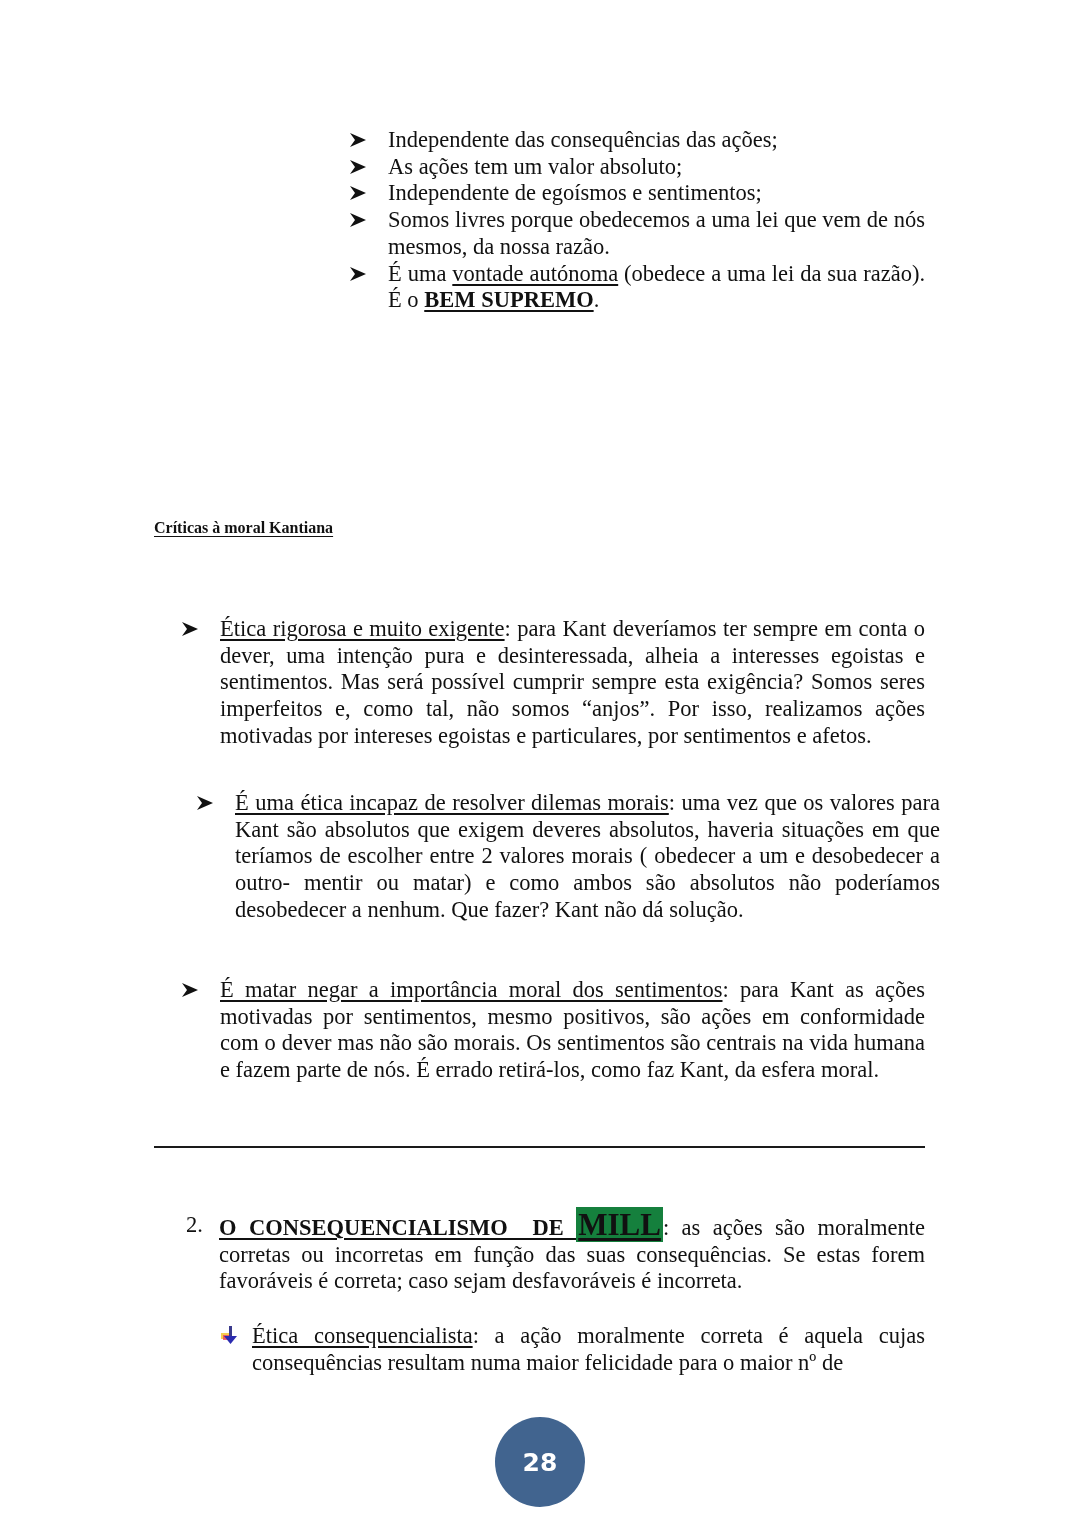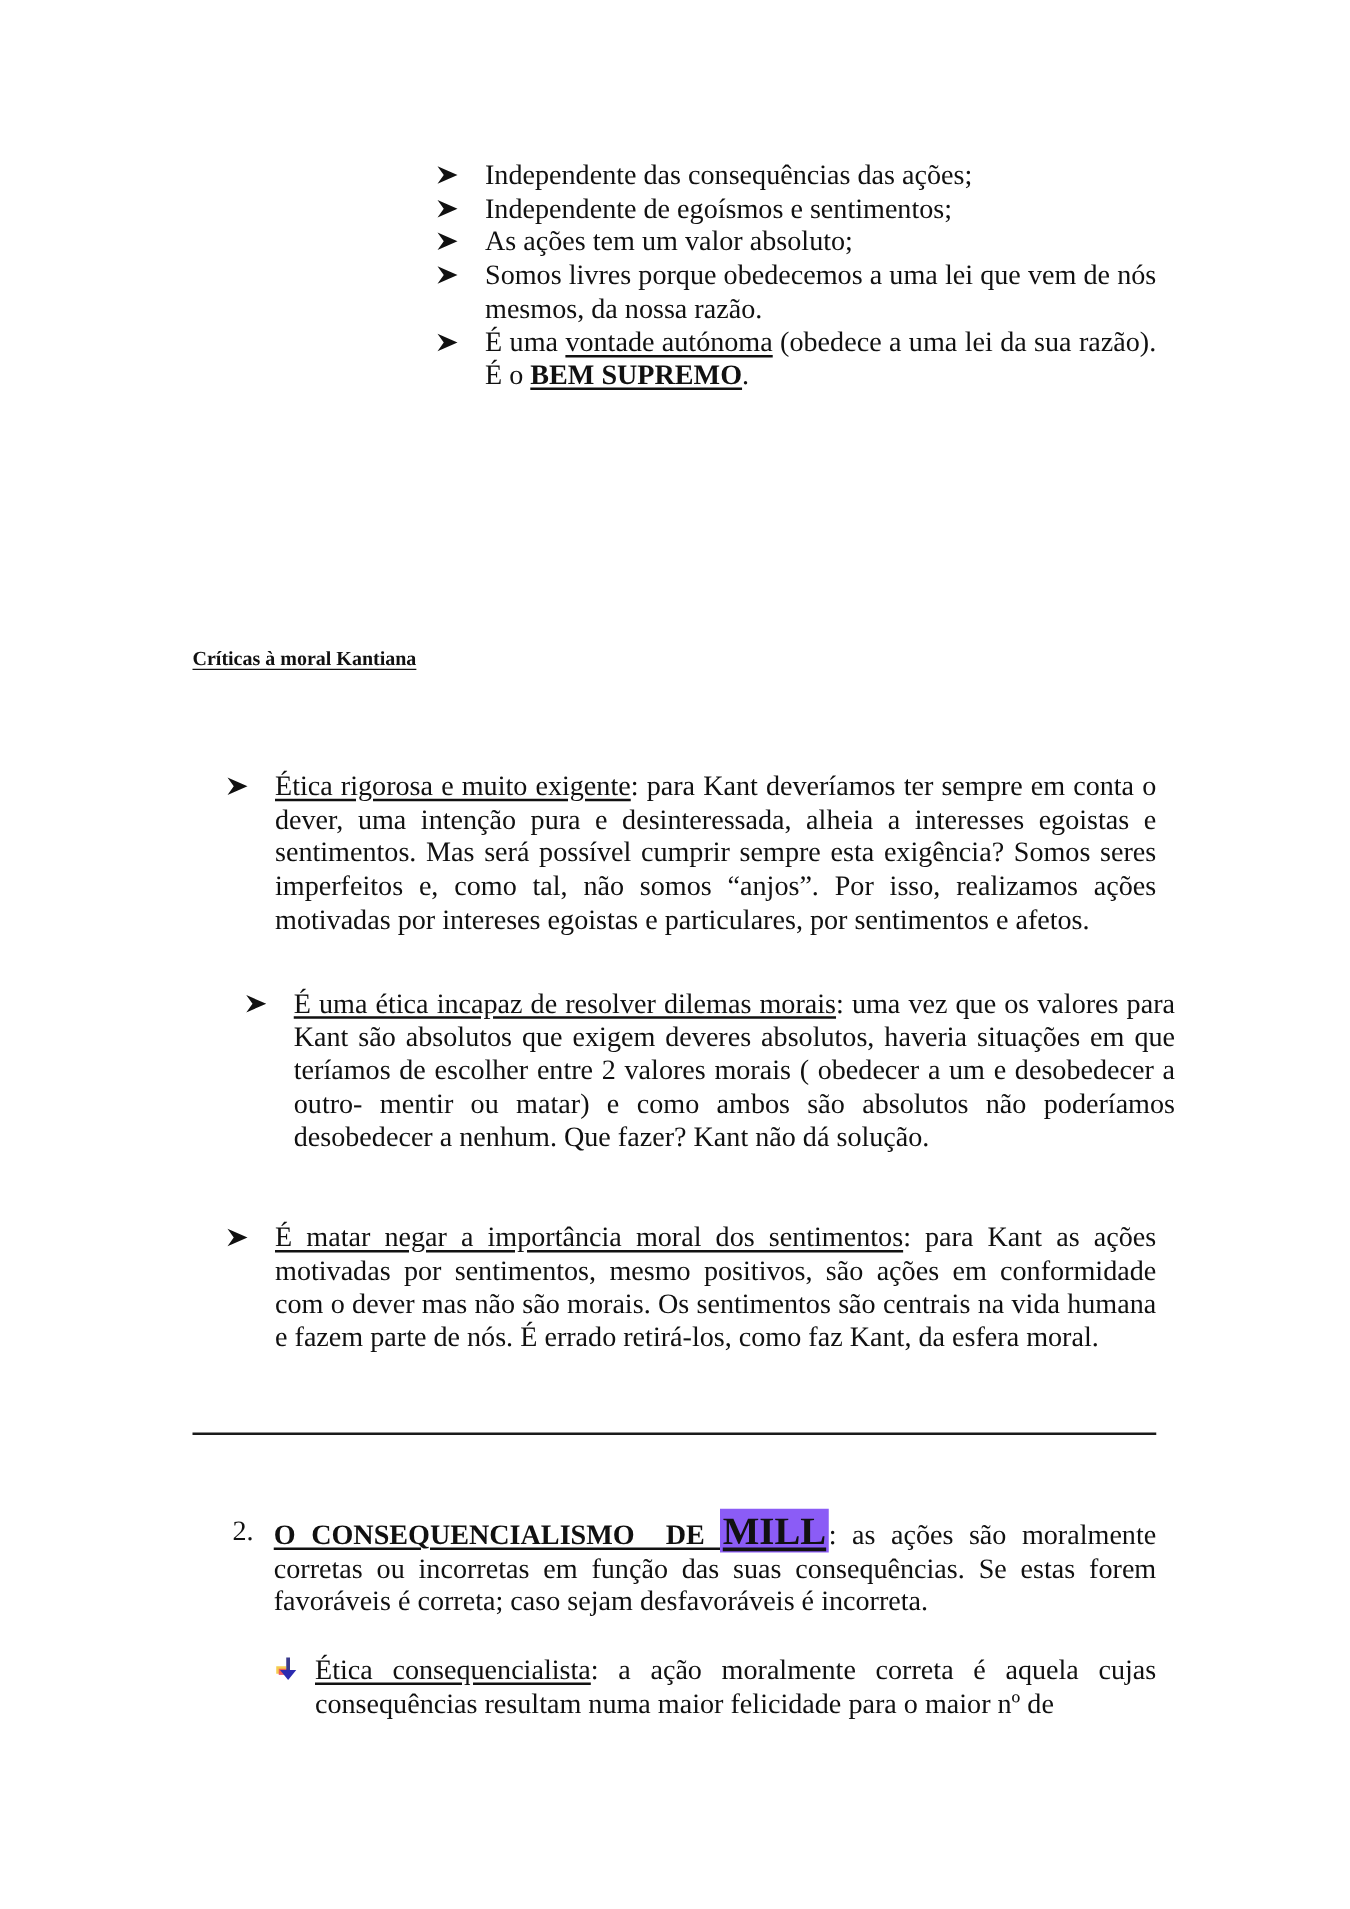--- a/index.html
+++ b/index.html
@@ -9,21 +9,21 @@
   .txt { font-family:"Liberation Serif", serif; font-size:22.5px; line-height:26.7px; color:#111; }
   .just { text-align:justify; }
   .blk { position:absolute; }
   .item { position:relative; padding-left:40px; }
   .arrow { position:absolute; left:0; top:0; width:22px; height:26px; }
   .u { text-decoration:underline; text-underline-offset:3px; }
   .bu { font-weight:bold; text-decoration:underline; text-underline-offset:3px; }
   .heading { position:absolute; left:154px; top:519px; font-family:"Liberation Serif", serif;
              font-size:16px; font-weight:bold; text-decoration:underline; text-underline-offset:3px; }
   .rule { position:absolute; left:154px; top:1146px; width:771px; height:2px; background:#1a1a1a; }
-  .mill { font-size:31px; font-weight:bold; background:#8b5cf6; padding:0 2px; }
+  .mill { font-size:31px; font-weight:bold; background:#15803d; padding:0 2px; }
   .num { position:absolute; left:0; top:0; }
   .pagebadge { position:absolute; left:495px; top:1417px; width:90px; height:90px; border-radius:50%;
                background:#41648f; color:#fff; display:flex; align-items:center; justify-content:center;
                font-family:"DejaVu Sans", sans-serif; font-weight:bold; font-size:25px; }
 </style>
 </head>
 <body>
 
 <div class="page">
 
@@ -31,27 +31,27 @@
     <div class="item">
       <svg class="arrow" viewBox="0 0 22 26">
           <path d="M2 6 L18 13 L2 20 L7 13 Z" fill="#111"></path>
         </svg>
       <span>Independente das consequências das ações;</span>
     </div>
     <div class="item">
       <svg class="arrow" viewBox="0 0 22 26">
           <path d="M2 6 L18 13 L2 20 L7 13 Z" fill="#111"></path>
         </svg>
-      <span>Independente de egoísmos e sentimentos;</span>
+      <span>As ações tem um valor absoluto;</span>
     </div>
     <div class="item">
       <svg class="arrow" viewBox="0 0 22 26">
           <path d="M2 6 L18 13 L2 20 L7 13 Z" fill="#111"></path>
         </svg>
-      <span>As ações tem um valor absoluto;</span>
+      <span>Independente de egoísmos e sentimentos;</span>
     </div>
     <div class="item">
       <svg class="arrow" viewBox="0 0 22 26">
           <path d="M2 6 L18 13 L2 20 L7 13 Z" fill="#111"></path>
         </svg>
       <span>Somos livres porque obedecemos a uma lei que vem de nós mesmos, da nossa razão.</span>
     </div>
     <div class="item">
       <svg class="arrow" viewBox="0 0 22 26">
           <path d="M2 6 L18 13 L2 20 L7 13 Z" fill="#111"></path>
@@ -103,14 +103,15 @@
       <svg style="position:absolute; left:2px; top:2px; width:20px; height:22px;" viewBox="0 0 20 22">
         <rect x="1" y="8" width="8" height="6" fill="#f4c430" opacity="0.85"></rect>
         <rect x="3" y="10" width="7" height="5" fill="#e84060" opacity="0.8"></rect>
         <rect x="9" y="1" width="3" height="12" fill="#3a3a8c"></rect>
         <path d="M4 11 L17 11 L10.5 19 Z" fill="#2b2bb0"></path>
       </svg>
       <span class="u">Ética consequencialista</span><span>: a ação moralmente correta é aquela cujas consequências resultam numa maior felicidade para o maior nº de</span>
     </div>
   </div>
 
+  <div class="pagebadge">28</div>
 
 </div>
 
 </body></html>

